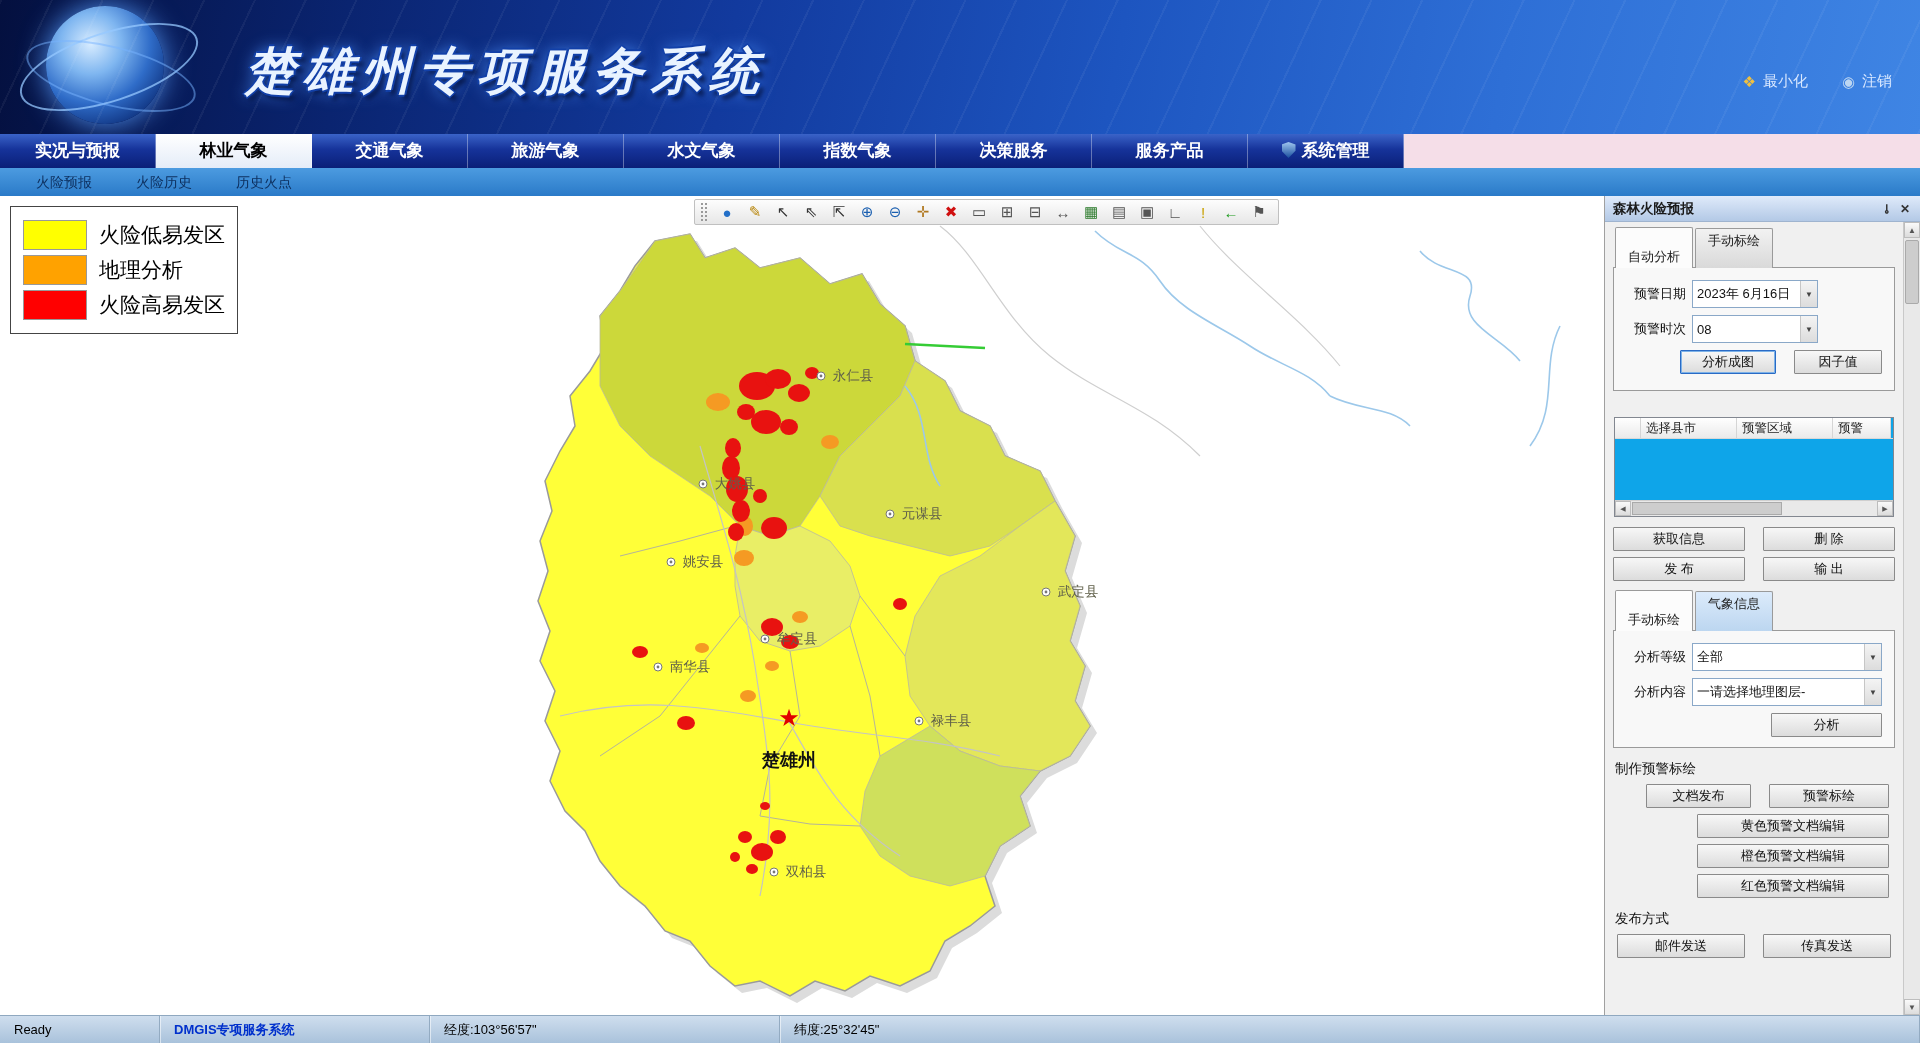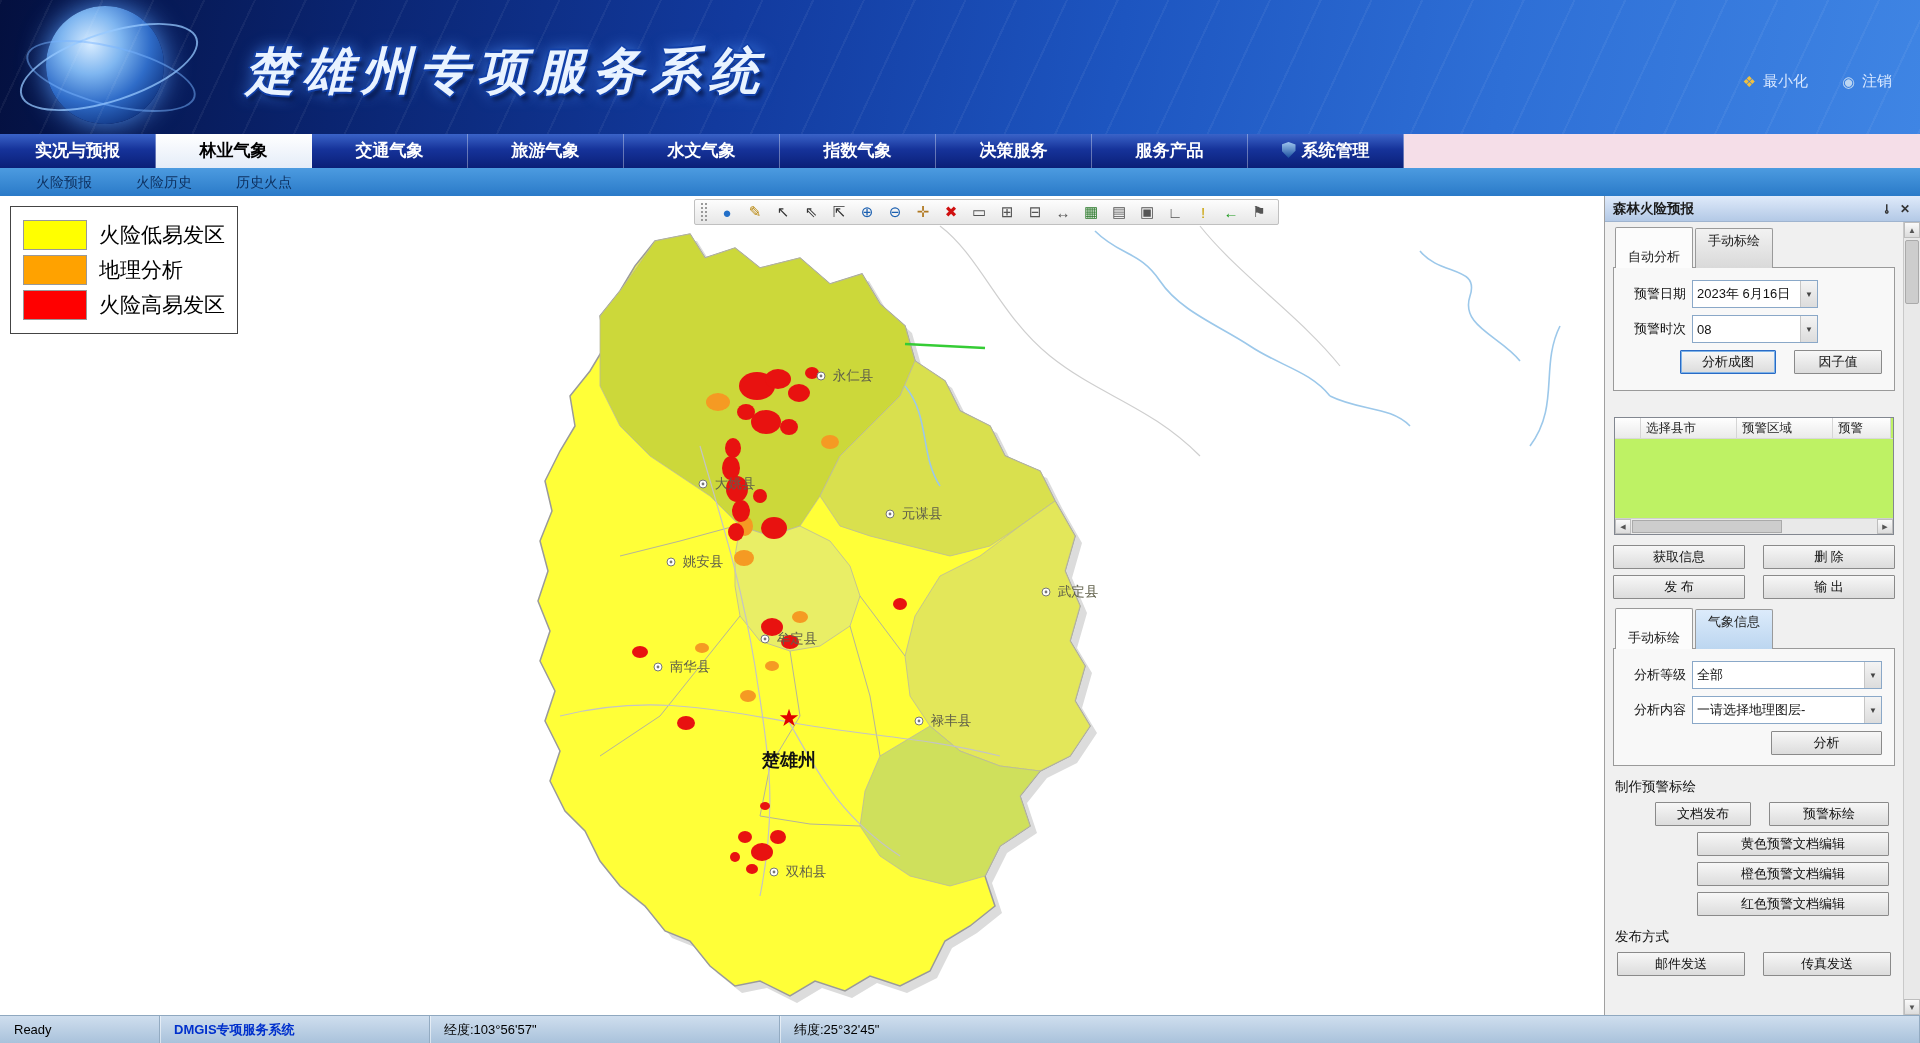--- a/index.html
+++ b/index.html
@@ -89,21 +89,21 @@
   .w120 { width:126px; } .w150 { flex:1; margin-right:6px; }
 
   .btn { height:24px; background:linear-gradient(#f7f7f7,#dcdcdc); border:1px solid #8a8a8a; font-size:13px; color:#111;
     display:flex; align-items:center; justify-content:center; cursor:pointer; border-radius:1px; white-space:nowrap; }
   .btn.focused { border:1px solid #2a6bc5; box-shadow:inset 0 0 0 1px #7db2e8; }
   .btn-row { display:flex; gap:18px; margin:6px 0; }
   .btn-row.right { justify-content:flex-end; padding-right:6px; }
   .grow { flex:1; }
 
   
-  .lv { background:#bef264; border:1px solid #828790; height:118px; margin:26px 1px 10px; position:relative; overflow:hidden; }
+  .lv { background:#0ea5e9; border:1px solid #828790; height:100px; margin:26px 1px 10px; position:relative; overflow:hidden; }
   .lv-head { display:flex; height:21px; border-bottom:1px solid #d8d8d8; }
   .lv-col { background:linear-gradient(#ffffff,#eaeaea); border-right:1px solid #d5d5d5; font-size:12.5px; color:#222;
     padding:2px 5px; white-space:nowrap; overflow:hidden; }
   .hscroll { position:absolute; left:0; right:0; bottom:0; height:16px; background:#e9e9e9; border-top:1px solid #cfcfcf; }
   .hscroll .harr { position:absolute; top:0; width:16px; height:100%; background:linear-gradient(#fafafa,#dcdcdc);
     border:1px solid #bdbdbd; font-size:7px; color:#555; display:flex; align-items:center; justify-content:center; cursor:pointer; }
   .hscroll .harr.left { left:0; } .hscroll .harr.right { right:0; }
   .hscroll .hthumb { position:absolute; top:1px; bottom:1px; left:17px; width:150px; background:#cdcdcd; border:1px solid #aaa; }
 
   .group-label { font-size:13.5px; color:#111; margin:12px 0 4px 2px; }
@@ -366,21 +366,21 @@
             <span class="carr">▼</span>
           </div>
         </div>
         <div class="btn-row right" style="margin-bottom:0">
           <div class="btn" style="width:111px">分析</div>
         </div>
       </div>
 
       <div class="group-label">制作预警标绘</div>
       <div class="btn-row right">
-        <div class="btn" style="width:96px">文档发布</div>
+        <div class="btn" style="width:105px">文档发布</div>
         <div class="btn" style="width:120px">预警标绘</div>
       </div>
       <div class="btn-row right">
         <div class="btn" style="width:192px">黄色预警文档编辑</div>
       </div>
       <div class="btn-row right">
         <div class="btn" style="width:192px">橙色预警文档编辑</div>
       </div>
       <div class="btn-row right">
         <div class="btn" style="width:192px">红色预警文档编辑</div>

